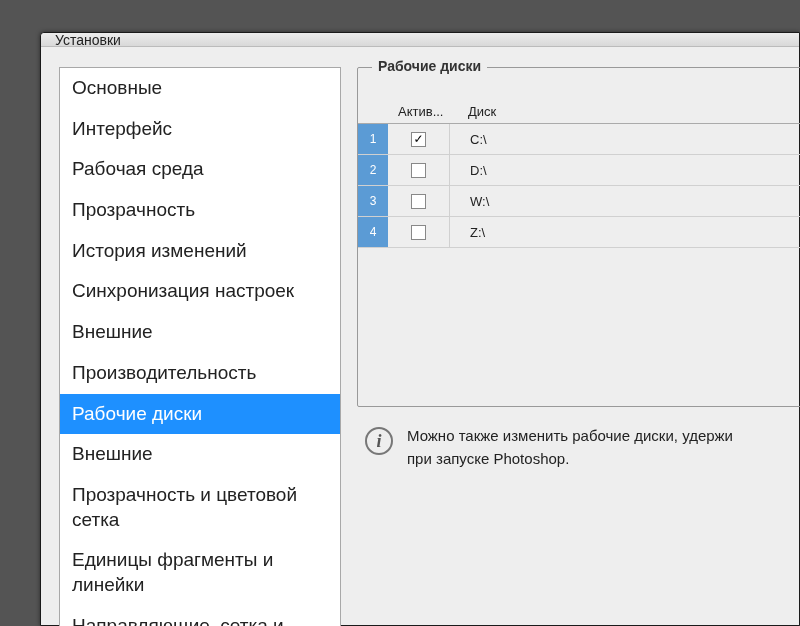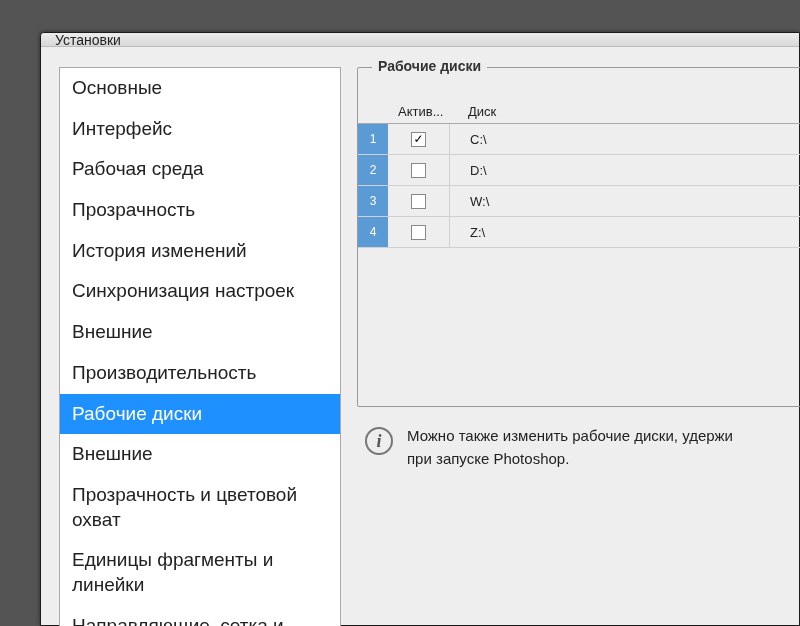--- a/index.html
+++ b/index.html
@@ -182,21 +182,21 @@
       <div class="sidebar-item"><span>Основные</span></div>
       <div class="sidebar-item"><span>Интерфейс</span></div>
       <div class="sidebar-item"><span>Рабочая среда</span></div>
       <div class="sidebar-item"><span>Прозрачность</span></div>
       <div class="sidebar-item"><span>История изменений</span></div>
       <div class="sidebar-item"><span>Синхронизация настроек</span></div>
       <div class="sidebar-item"><span>Внешние</span></div>
       <div class="sidebar-item"><span>Производительность</span></div>
       <div class="sidebar-item selected"><span>Рабочие диски</span></div>
       <div class="sidebar-item"><span>Внешние</span></div>
-      <div class="sidebar-item"><span>Прозрачность и цветовой охват</span></div>
+      <div class="sidebar-item"><span>Прозрачность и цветовой сетка</span></div>
       <div class="sidebar-item"><span>Единицы фрагменты и линейки</span></div>
       <div class="sidebar-item"><span>Направляющие, сетка и фрагменты</span></div>
       <div class="sidebar-item"><span>Диск</span></div>
       <div class="sidebar-item"><span>3D</span></div>
 
     </div>
 
     <div class="main-panel">
       <div class="fieldset">
         <div class="fieldset-legend">Рабочие диски</div>

